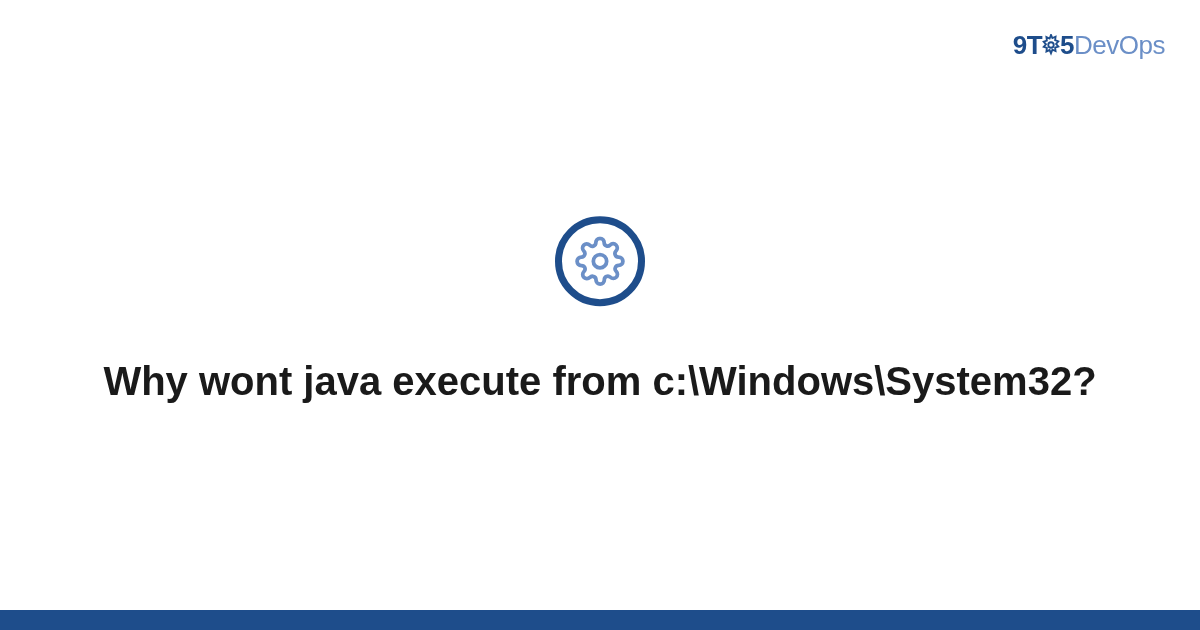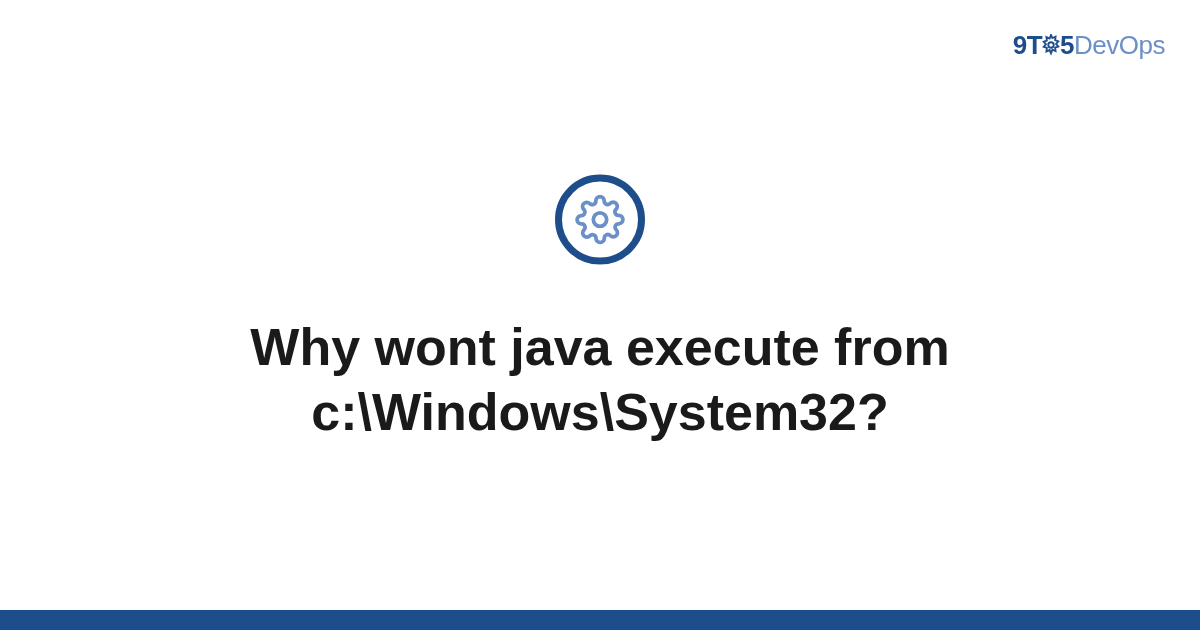--- a/index.html
+++ b/index.html
@@ -51,21 +51,21 @@
       margin: 0 auto 50px auto;
       width: 90px;
       height: 90px;
       border-radius: 50%;
       border: 7px solid #1e4d8b;
       display: flex;
       align-items: center;
       justify-content: center;
     }
     .main-title {
-      font-size: 52px;
+      font-size: 40px;
       font-weight: 700;
       color: #1a1a1a;
       line-height: 1.25;
       padding: 0 63px;
     }
     .bottom-bar {
       position: absolute;
       bottom: 0;
       left: 0;
       width: 100%;

